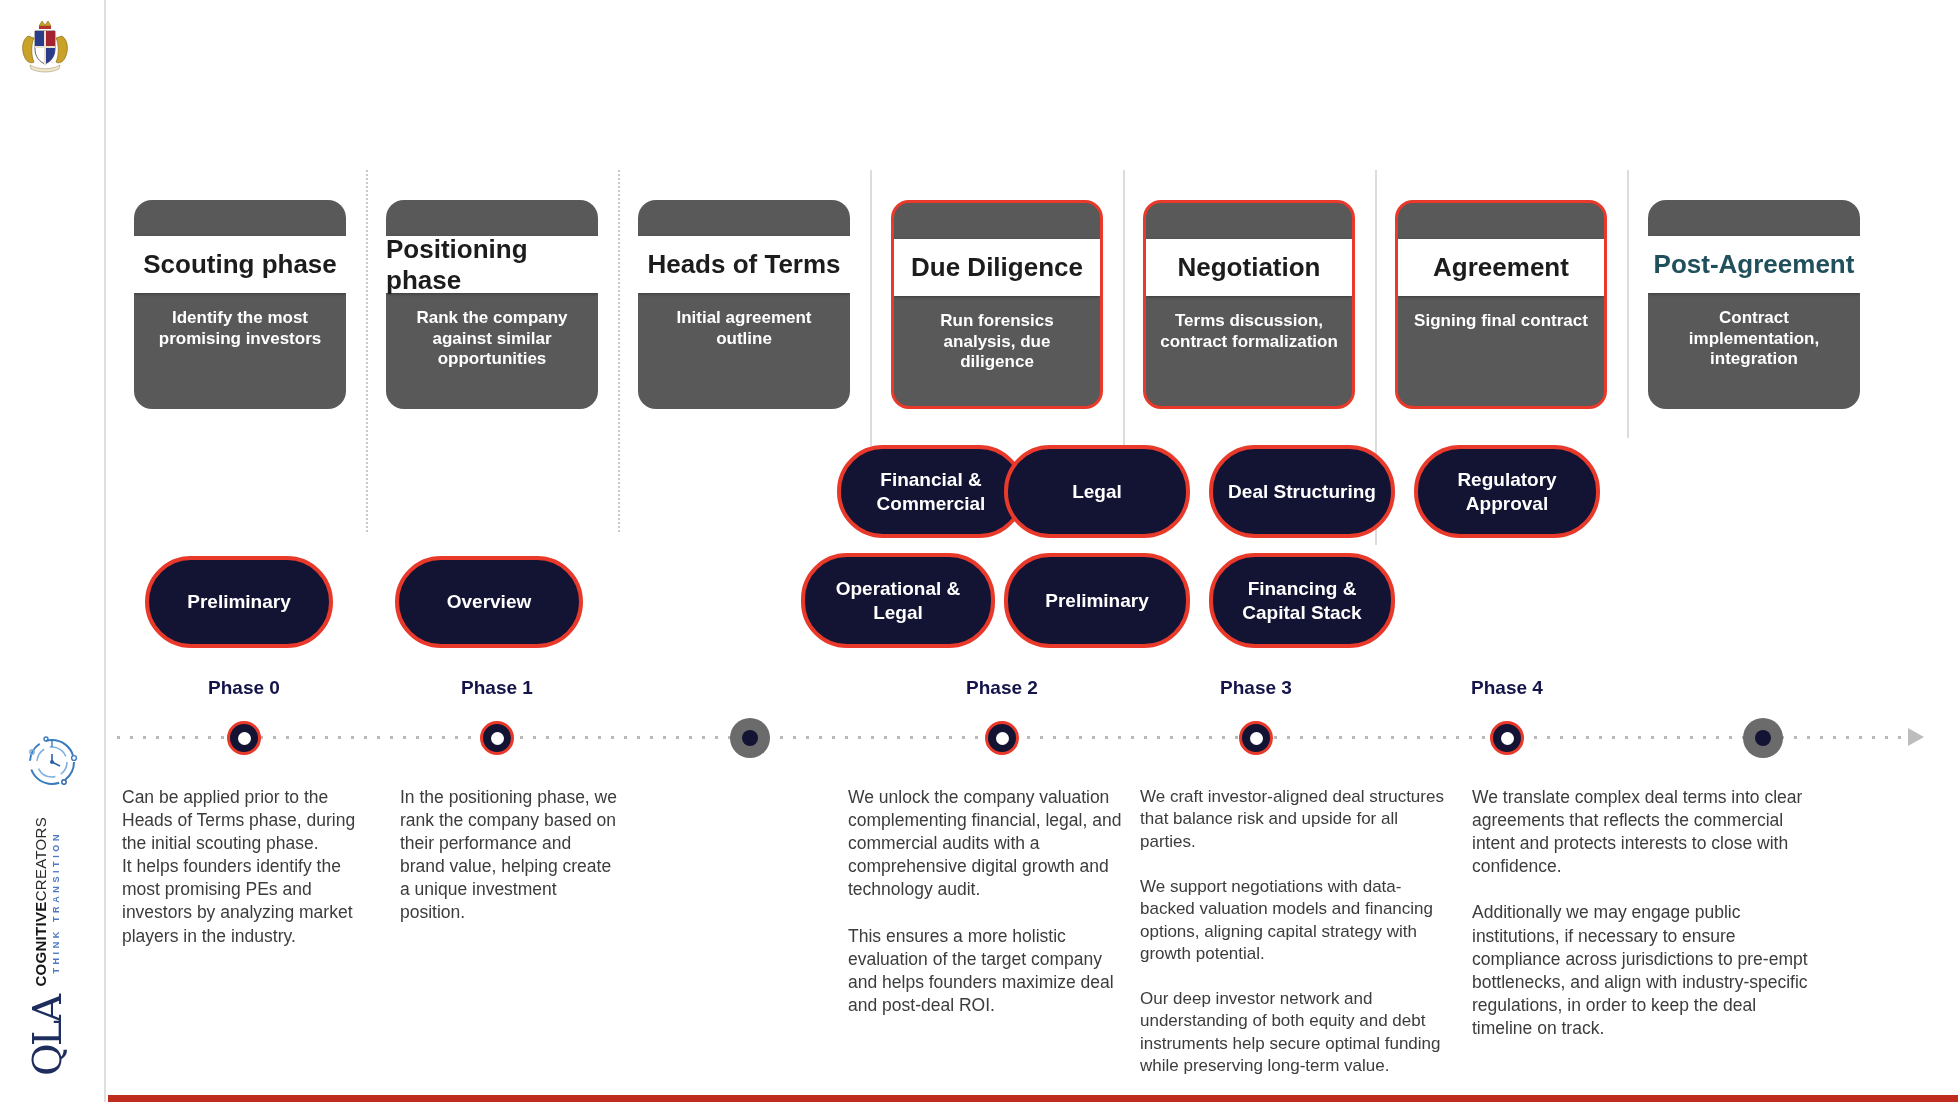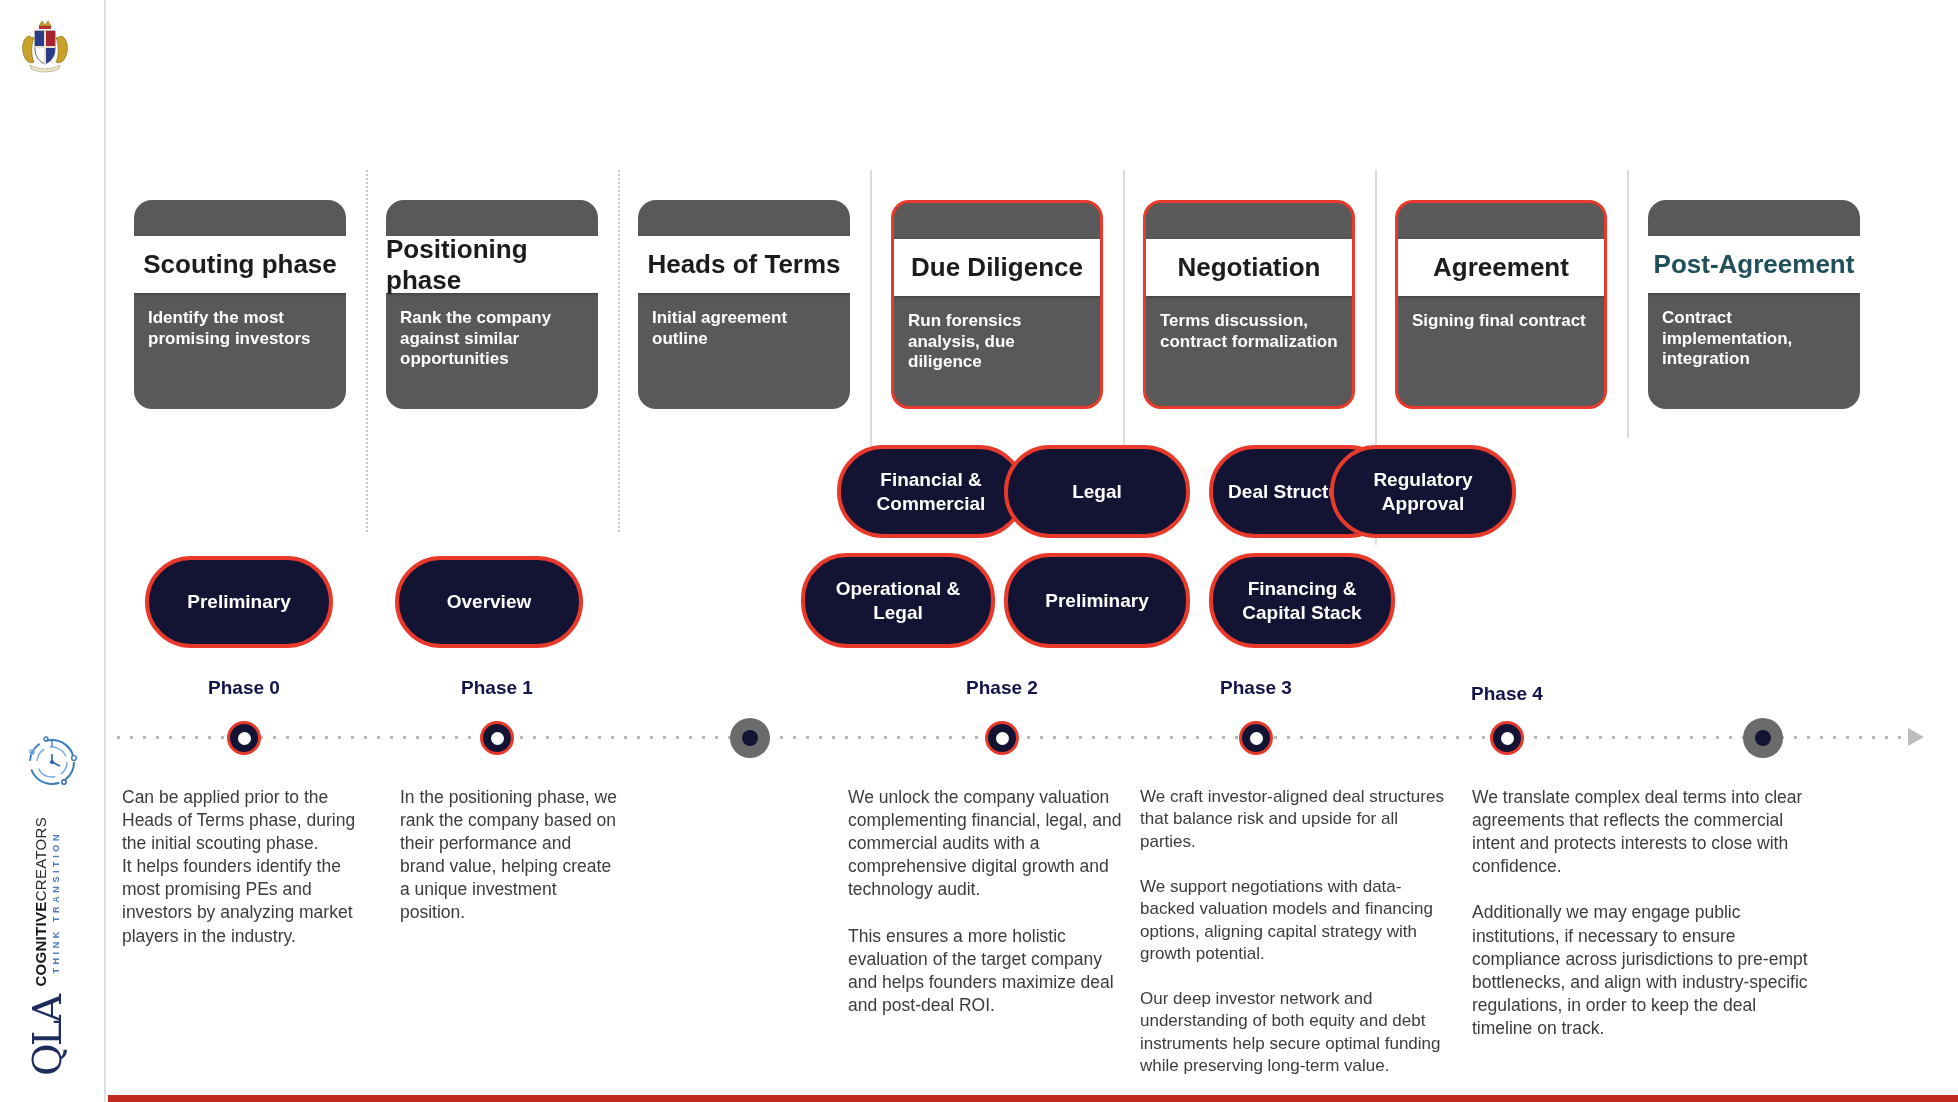--- a/index.html
+++ b/index.html
@@ -26,21 +26,21 @@
   .sep.solid { border-left:2px solid #dcdcdc; }
 
   
   .card { position:absolute; top:200px; width:212px; height:209px; background:#595959; border-radius:18px; overflow:hidden; }
   .card.hl { border:3px solid #e8392a; }
   .card .strip { height:36px; }
   .card .titleband { height:57px; background:#ffffff; display:flex; align-items:center; justify-content:center;
                      box-shadow:0 1px 3px rgba(0,0,0,.35); position:relative; z-index:2; }
   .card .titleband .t { font-size:26px; font-weight:700; color:#1c1c1c; }
   .card.teal .titleband .t { color:#21505d; }
-  .card .body { padding:15px 14px 0 14px; }
+  .card .body { padding:15px 14px 0 14px; text-align:center; }
   .card .body .s { font-size:17px; font-weight:700; color:#ffffff; line-height:1.22; }
 
   
   .pill { position:absolute; background:#131334; border:4px solid #e8392a; border-radius:46px;
           display:flex; align-items:center; justify-content:center; text-align:center; }
   .pill .p { font-size:19px; font-weight:700; color:#ffffff; line-height:1.25; padding:0 14px; }
 
   
   .tl-line { position:absolute; left:112px; top:735px; width:1796px; height:5px;
              background-image:radial-gradient(circle 1.8px at 50% 50%, #b9b9b9 97%, rgba(0,0,0,0)); background-size:13px 5px; background-repeat:repeat-x; }
@@ -180,21 +180,21 @@
 
   <div class="pill" style="left:837px;  top:445px; width:188px; height:93px;">
       <div class="p">Financial &amp; Commercial</div>
     </div>
   <div class="pill" style="left:1004px; top:445px; width:186px; height:93px;">
       <div class="p">Legal</div>
     </div>
   <div class="pill" style="left:1209px; top:445px; width:186px; height:93px;">
       <div class="p">Deal Structuring</div>
     </div>
-  <div class="pill" style="left:1330px; top:445px; width:186px; height:93px;">
+  <div class="pill" style="left:1414px; top:445px; width:186px; height:93px;">
       <div class="p">Regulatory Approval</div>
     </div>
 
   <div class="pill" style="left:801px;  top:553px; width:194px; height:95px;">
       <div class="p">Operational &amp; Legal</div>
     </div>
   <div class="pill" style="left:1004px; top:553px; width:186px; height:95px;">
       <div class="p">Preliminary</div>
     </div>
   <div class="pill" style="left:1209px; top:553px; width:186px; height:95px;">
@@ -205,21 +205,21 @@
       <div class="p">Preliminary</div>
     </div>
   <div class="pill" style="left:395px; top:556px; width:188px; height:92px;">
       <div class="p">Overview</div>
     </div>
 
   <div class="phase-label" style="left:169px;">Phase 0</div>
   <div class="phase-label" style="left:422px;">Phase 1</div>
   <div class="phase-label" style="left:927px;">Phase 2</div>
   <div class="phase-label" style="left:1181px;">Phase 3</div>
-  <div class="phase-label" style="left:1432px;margin-top:6px;">Phase 4</div>
+  <div class="phase-label" style="left:1432px;">Phase 4</div>
 
   <div class="tl-line"></div>
   <div class="tl-arrow"></div>
 
   <div class="marker active" style="left:227px;">
       <div class="core"></div>
     </div>
   <div class="marker active" style="left:480px;">
       <div class="core"></div>
     </div>

